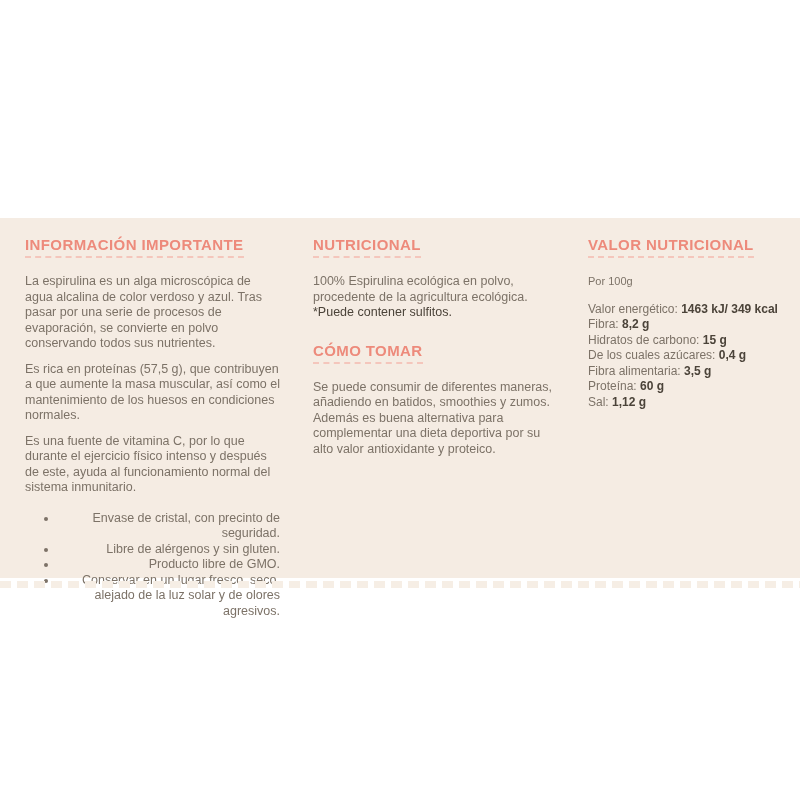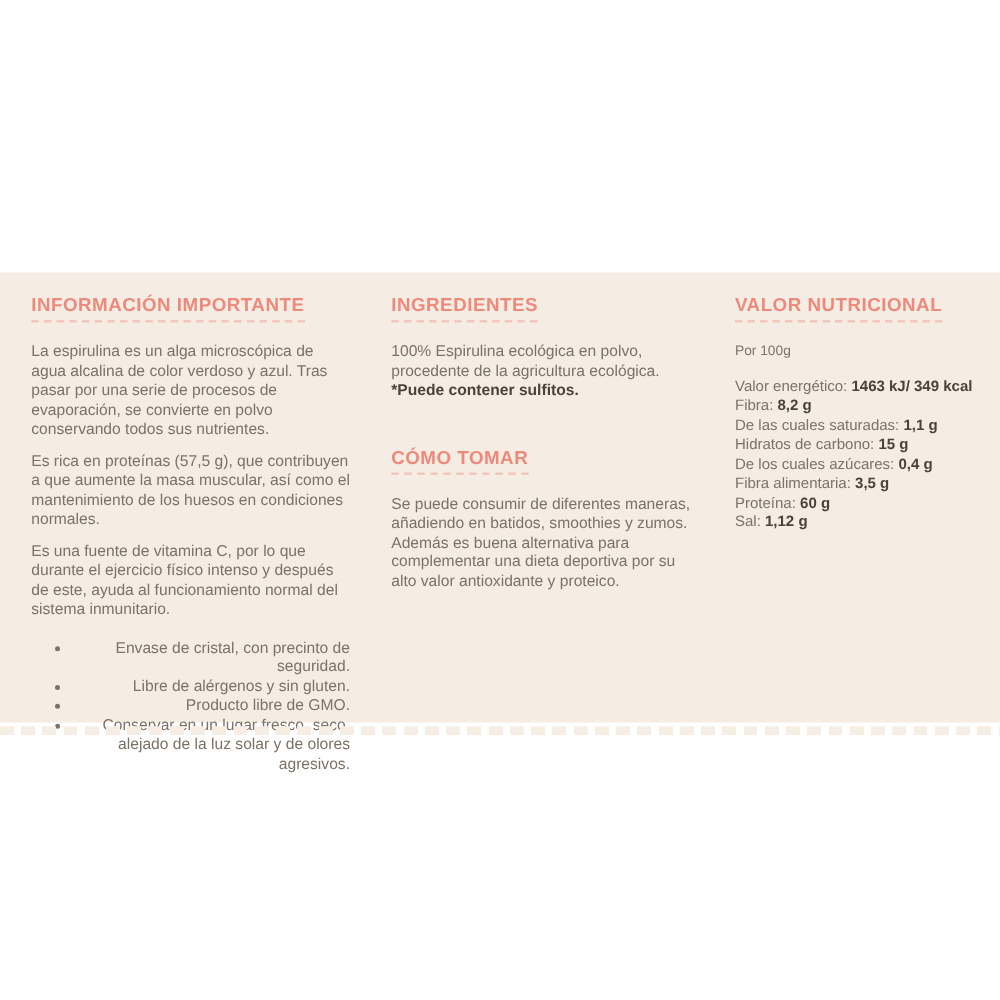--- a/index.html
+++ b/index.html
@@ -43,23 +43,23 @@
   .body-text {
     font-size: 12.5px;
     line-height: 15.5px;
     color: var(--body-text-color, #7c7267);
     margin-bottom: 10px;
   }
   .body-text.tight { margin-bottom: 0; }
   .bold-note {
     font-size: 12.5px;
     line-height: 15.5px;
-    font-weight: bold;
+    font-weight: normal;
     color: var(--strong-text-color, #4b4339);
-    margin-bottom: 16px;
+    margin-bottom: 0;
   }
   ul.features {
     margin: 15px 0 0 0;
     padding-left: 33px;
     list-style: disc;
   }
   ul.features li {
     font-size: 12.5px;
     line-height: 15.5px;
     color: var(--body-text-color, #7c7267);
@@ -107,33 +107,32 @@
       <p class="body-text tight">Es una fuente de vitamina C, por lo que durante el ejercicio físico intenso y después de este, ayuda al funcionamiento normal del sistema inmunitario.</p>
       <ul class="features">
         <li>Envase de cristal, con precinto de seguridad.</li>
         <li>Libre de alérgenos y sin gluten.</li>
         <li>Producto libre de GMO.</li>
         <li>Conservar en un lugar fresco, seco, alejado de la luz solar y de olores agresivos.</li>
       </ul>
     </div>
 
     <div class="col">
-      <h3 class="heading">INGREDIENTES</h3>
+      <h3 class="heading">NUTRICIONAL</h3>
       <p class="body-text tight">100% Espirulina ecológica en polvo, procedente de la agricultura ecológica.</p>
       <p class="bold-note">*Puede contener sulfitos.</p>
       <h3 class="heading second">CÓMO TOMAR</h3>
       <p class="body-text">Se puede consumir de diferentes maneras, añadiendo en batidos, smoothies y zumos. Además es buena alternativa para complementar una dieta deportiva por su alto valor antioxidante y proteico.</p>
     </div>
 
     <div class="col">
       <h3 class="heading">VALOR NUTRICIONAL</h3>
       <p class="per-serving">Por 100g</p>
       <div class="nutrition-row"><span>Valor energético: </span><strong>1463 kJ/ 349 kcal</strong></div>
       <div class="nutrition-row"><span>Fibra: </span><strong>8,2 g</strong></div>
-      <div class="nutrition-row"><span>De las cuales saturadas: </span><strong>1,1 g</strong></div>
       <div class="nutrition-row"><span>Hidratos de carbono: </span><strong>15 g</strong></div>
       <div class="nutrition-row"><span>De los cuales azúcares: </span><strong>0,4 g</strong></div>
       <div class="nutrition-row"><span>Fibra alimentaria: </span><strong>3,5 g</strong></div>
       <div class="nutrition-row"><span>Proteína: </span><strong>60 g</strong></div>
       <div class="nutrition-row"><span>Sal: </span><strong>1,12 g</strong></div>
     </div>
 
   </section>
 
   <div class="dash-row"></div>

